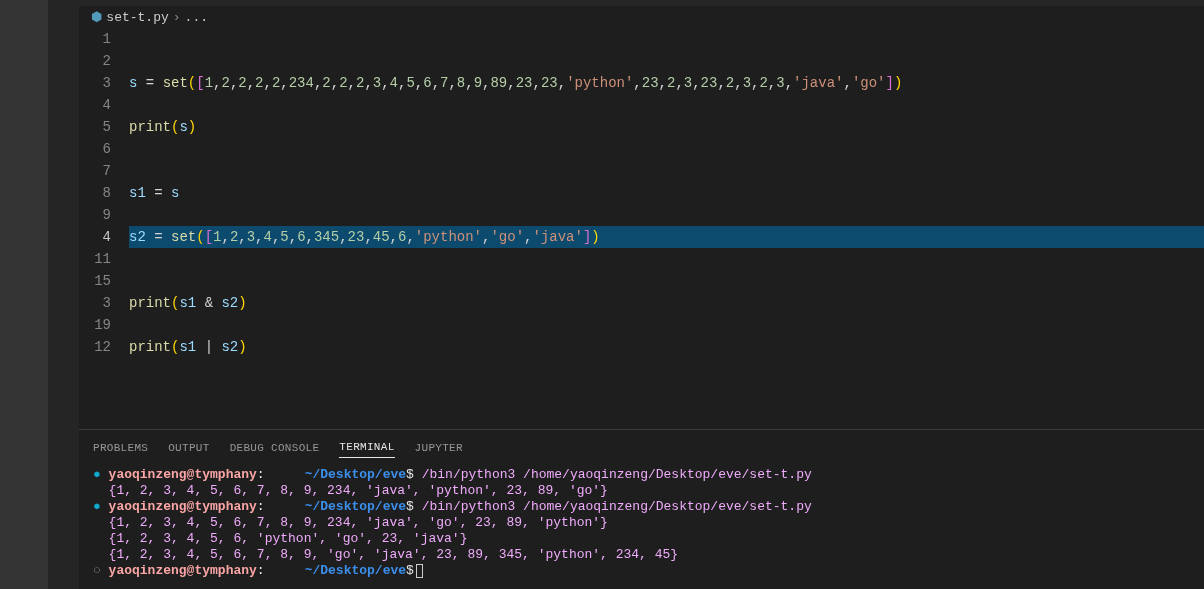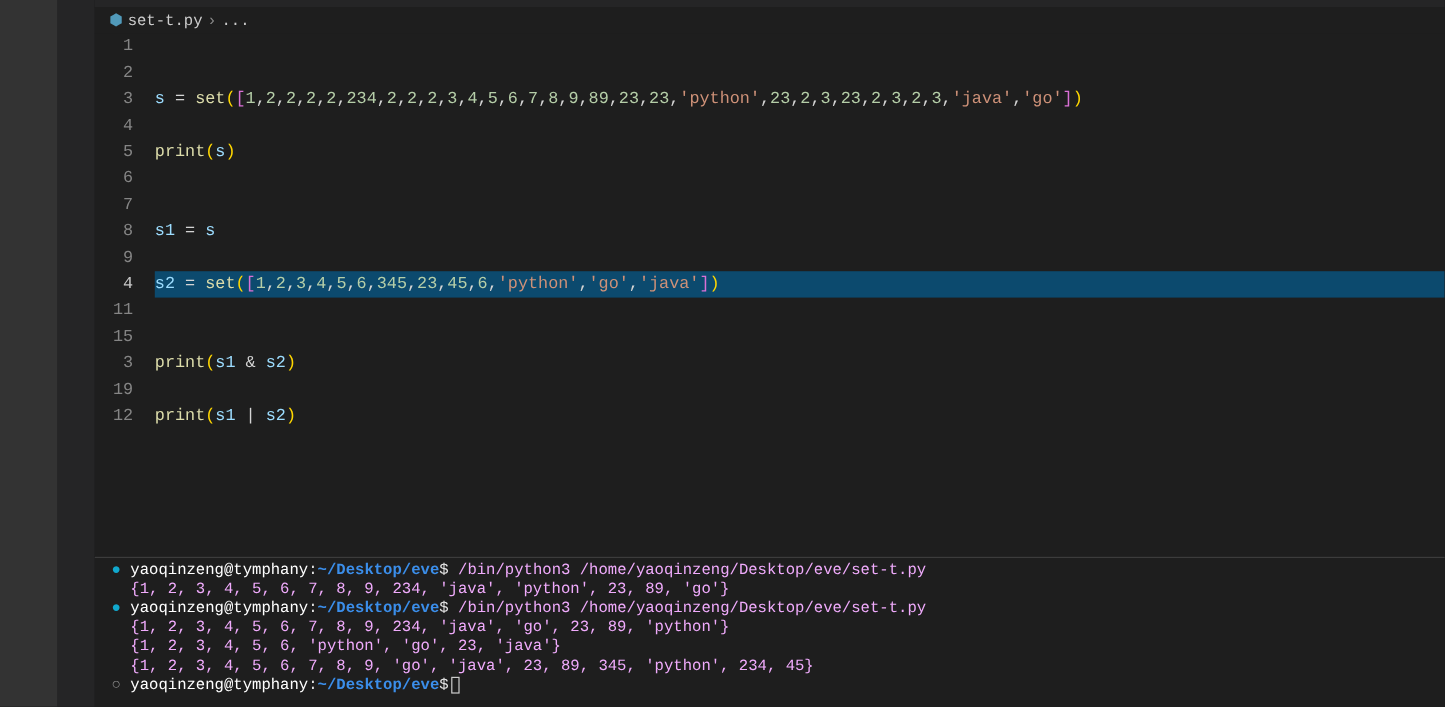--- a/index.html
+++ b/index.html
@@ -111,23 +111,23 @@
 .terminal {
   padding: 2px 14px 10px 14px;
   font-size: 13px;
   line-height: 16px;
   white-space: pre;
   font-family: 'Consolas', 'Monaco', 'Courier New', monospace;
 }
 .term-line { display: block; }
 .bullet-cyan { color: #11a8cd; }
 .bullet-gray { color: #888; }
-.term-user { color: #ffffff; font-weight: normal; }
+.term-user { color: #fca5a5; font-weight: bold; }
 .term-colon { color: #e7e7e7; }
-.term-path { color: #3b8eea; font-weight: bold; }
+.term-path { color: #3b8eea; font-weight: bold; margin-left: 40px; }
 .term-dollar { color: #e7e7e7; }
 .term-text { color: #f0abfc; }
 .term-cursor {
   display: inline-block;
   width: 7px;
   height: 14px;
   border: 1px solid #cccccc;
   vertical-align: middle;
   margin-left: 2px;
 }
@@ -159,15 +159,22 @@
         <div class="ln active">4</div>
         <div class="ln">11</div>
         <div class="ln">15</div>
         <div class="ln">3</div>
         <div class="ln">19</div>
         <div class="ln">12</div>
       </div>
     <div class="code" id="code"><div class="code-line"></div><div class="code-line"></div><div class="code-line"><span class="tok-var">s</span><span> </span><span class="tok-op">=</span><span> </span><span class="tok-func">set</span><span class="tok-bracket1">(</span><span class="tok-bracket2">[</span><span class="tok-num">1</span><span class="tok-punct">,</span><span class="tok-num">2</span><span class="tok-punct">,</span><span class="tok-num">2</span><span class="tok-punct">,</span><span class="tok-num">2</span><span class="tok-punct">,</span><span class="tok-num">2</span><span class="tok-punct">,</span><span class="tok-num">234</span><span class="tok-punct">,</span><span class="tok-num">2</span><span class="tok-punct">,</span><span class="tok-num">2</span><span class="tok-punct">,</span><span class="tok-num">2</span><span class="tok-punct">,</span><span class="tok-num">3</span><span class="tok-punct">,</span><span class="tok-num">4</span><span class="tok-punct">,</span><span class="tok-num">5</span><span class="tok-punct">,</span><span class="tok-num">6</span><span class="tok-punct">,</span><span class="tok-num">7</span><span class="tok-punct">,</span><span class="tok-num">8</span><span class="tok-punct">,</span><span class="tok-num">9</span><span class="tok-punct">,</span><span class="tok-num">89</span><span class="tok-punct">,</span><span class="tok-num">23</span><span class="tok-punct">,</span><span class="tok-num">23</span><span class="tok-punct">,</span><span class="tok-str">'python'</span><span class="tok-punct">,</span><span class="tok-num">23</span><span class="tok-punct">,</span><span class="tok-num">2</span><span class="tok-punct">,</span><span class="tok-num">3</span><span class="tok-punct">,</span><span class="tok-num">23</span><span class="tok-punct">,</span><span class="tok-num">2</span><span class="tok-punct">,</span><span class="tok-num">3</span><span class="tok-punct">,</span><span class="tok-num">2</span><span class="tok-punct">,</span><span class="tok-num">3</span><span class="tok-punct">,</span><span class="tok-str">'java'</span><span class="tok-punct">,</span><span class="tok-str">'go'</span><span class="tok-bracket2">]</span><span class="tok-bracket1">)</span></div><div class="code-line"></div><div class="code-line"><span class="tok-func">print</span><span class="tok-bracket1">(</span><span class="tok-var">s</span><span class="tok-bracket1">)</span></div><div class="code-line"></div><div class="code-line"></div><div class="code-line"><span class="tok-var">s1</span><span> </span><span class="tok-op">=</span><span> </span><span class="tok-var">s</span></div><div class="code-line"></div><div class="code-line hl"><span class="tok-var">s2</span><span> </span><span class="tok-op">=</span><span> </span><span class="tok-func">set</span><span class="tok-bracket1">(</span><span class="tok-bracket2">[</span><span class="tok-num">1</span><span class="tok-punct">,</span><span class="tok-num">2</span><span class="tok-punct">,</span><span class="tok-num">3</span><span class="tok-punct">,</span><span class="tok-num">4</span><span class="tok-punct">,</span><span class="tok-num">5</span><span class="tok-punct">,</span><span class="tok-num">6</span><span class="tok-punct">,</span><span class="tok-num">345</span><span class="tok-punct">,</span><span class="tok-num">23</span><span class="tok-punct">,</span><span class="tok-num">45</span><span class="tok-punct">,</span><span class="tok-num">6</span><span class="tok-punct">,</span><span class="tok-str">'python'</span><span class="tok-punct">,</span><span class="tok-str">'go'</span><span class="tok-punct">,</span><span class="tok-str">'java'</span><span class="tok-bracket2">]</span><span class="tok-bracket1">)</span></div><div class="code-line"></div><div class="code-line"></div><div class="code-line"><span class="tok-func">print</span><span class="tok-bracket1">(</span><span class="tok-var">s1</span><span> </span><span class="tok-op">&amp;</span><span> </span><span class="tok-var">s2</span><span class="tok-bracket1">)</span></div><div class="code-line"></div><div class="code-line"><span class="tok-func">print</span><span class="tok-bracket1">(</span><span class="tok-var">s1</span><span> </span><span class="tok-op">|</span><span> </span><span class="tok-var">s2</span><span class="tok-bracket1">)</span></div></div>
   </div>
   <div class="panel-area">
+    <div class="panel-tabs" id="paneltabs">
+        <div class="panel-tab">PROBLEMS</div>
+        <div class="panel-tab">OUTPUT</div>
+        <div class="panel-tab">DEBUG CONSOLE</div>
+        <div class="panel-tab active">TERMINAL</div>
+        <div class="panel-tab">JUPYTER</div>
+      </div>
     <div class="terminal" id="terminal"><span class="term-line"><span class="bullet-cyan">● </span><span class="term-user">yaoqinzeng@tymphany</span><span class="term-colon">:</span><span class="term-path">~/Desktop/eve</span><span class="term-dollar">$</span><span class="term-text"> /bin/python3 /home/yaoqinzeng/Desktop/eve/set-t.py</span></span><span class="term-line"><span class="term-text">  {1, 2, 3, 4, 5, 6, 7, 8, 9, 234, 'java', 'python', 23, 89, 'go'}</span></span><span class="term-line"><span class="bullet-cyan">● </span><span class="term-user">yaoqinzeng@tymphany</span><span class="term-colon">:</span><span class="term-path">~/Desktop/eve</span><span class="term-dollar">$</span><span class="term-text"> /bin/python3 /home/yaoqinzeng/Desktop/eve/set-t.py</span></span><span class="term-line"><span class="term-text">  {1, 2, 3, 4, 5, 6, 7, 8, 9, 234, 'java', 'go', 23, 89, 'python'}</span></span><span class="term-line"><span class="term-text">  {1, 2, 3, 4, 5, 6, 'python', 'go', 23, 'java'}</span></span><span class="term-line"><span class="term-text">  {1, 2, 3, 4, 5, 6, 7, 8, 9, 'go', 'java', 23, 89, 345, 'python', 234, 45}</span></span><span class="term-line"><span class="bullet-gray">○ </span><span class="term-user">yaoqinzeng@tymphany</span><span class="term-colon">:</span><span class="term-path">~/Desktop/eve</span><span class="term-dollar">$</span><span class="term-text"></span><span class="term-cursor"></span></span></div>
   </div>
 </div>
 
 </body></html>

